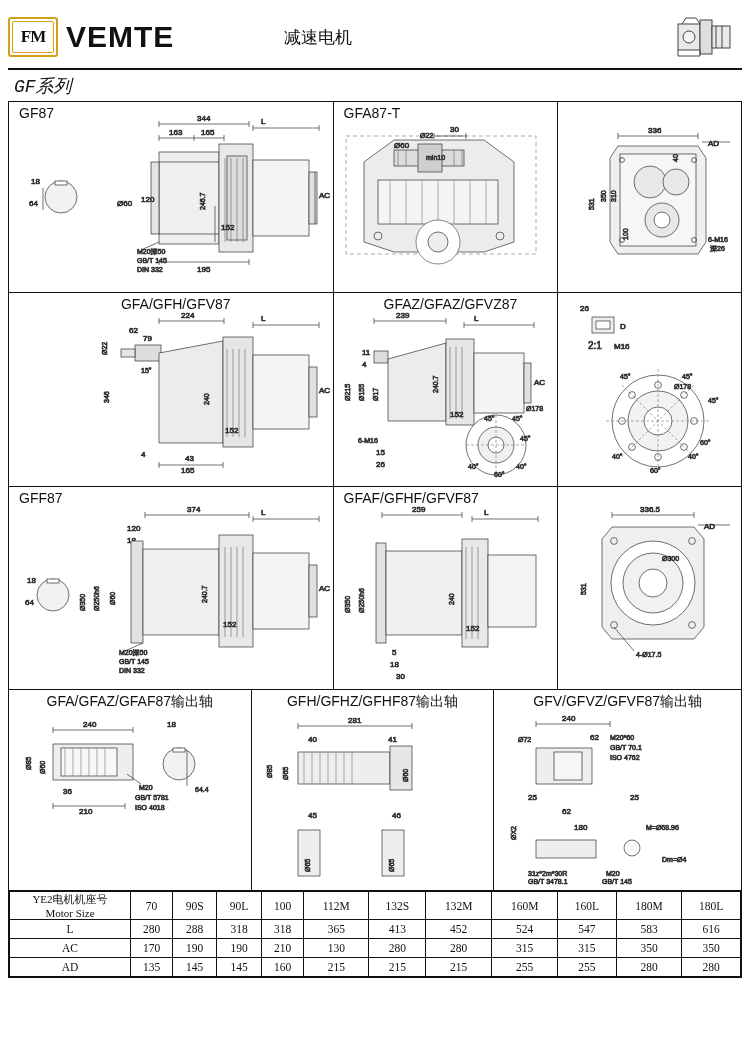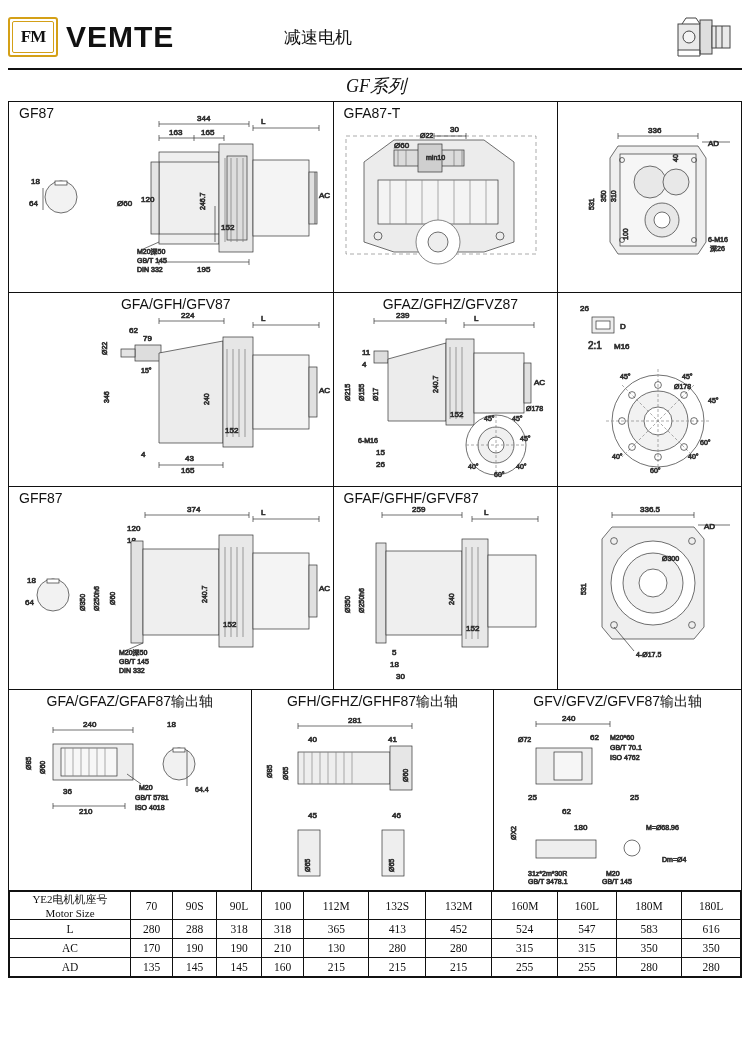--- a/index.html
+++ b/index.html
@@ -10,21 +10,21 @@
   .header{position:relative;height:62px;border-bottom:2px solid #111;display:flex;align-items:center;}
   .logo-wrap{display:flex;align-items:center;gap:8px;width:250px;}
   .logo-mark{width:46px;height:36px;border:2px solid #d4a017;border-radius:3px;position:relative;display:flex;align-items:center;justify-content:center;background:#fff;}
   .logo-mark span{font-family:"Liberation Serif",serif;font-weight:bold;font-size:17px;color:#111;letter-spacing:-1px;}
   .logo-mark:before{content:"";position:absolute;left:2px;top:2px;right:2px;bottom:2px;border:1px solid #d4a017;border-radius:2px;}
   .brand{font-family:"Liberation Sans",sans-serif;font-weight:bold;font-size:30px;letter-spacing:1px;color:#111;}
   .header-title{font-family:"DejaVu Sans",sans-serif;font-size:17px;color:#111;margin-left:26px;}
   .header-icon{position:absolute;right:6px;top:4px;width:64px;height:54px;}
 
   
-  .series{font-family:Liberation Serif, serif;font-style:italic;font-size:18px;padding:4px 4px 3px 6px;border-bottom:1.5px solid #111;text-align:center;}
+  .series{font-family:Liberation Mono, monospace;font-style:italic;font-size:18px;padding:4px 4px 3px 6px;border-bottom:1.5px solid #111;}
 
   
   .grid{border:1.5px solid #111;border-top:none;}
   .row{display:flex;border-bottom:1.5px solid #111;}
   .row:last-child{border-bottom:none;}
   .cell{position:relative;border-right:1.5px solid #111;box-sizing:border-box;}
   .cell:last-child{border-right:none;}
   .cell-title{font-family:Liberation Sans, sans-serif;font-size:14px;padding:3px 0 0 10px;}
   .cell-title.c{text-align:center;padding-left:0;}
 
@@ -236,21 +236,21 @@
               <text x="172" y="180" font-size="8">165</text>
               <line x1="150" y1="172" x2="214" y2="172"></line>
                 <line x1="150" y1="169" x2="150" y2="175"></line>
                 <line x1="214" y1="169" x2="214" y2="175"></line>
             </g>
           </svg>
         </div>
       </div>
 
       <div class="cell" style="width:225px;">
-        <div class="cell-title">GFAZ/GFHZ/GFVZ87</div>
+        <div class="cell-title">GFAZ/GFAZ/GFVZ87</div>
         <div class="dwg">
           <svg viewBox="0 0 225 193" width="225" height="193">
             <g stroke="#333" fill="none" stroke-width="0.7">
               <line x1="40" y1="28" x2="112" y2="28"></line>
                 <line x1="40" y1="25" x2="40" y2="31"></line>
                 <line x1="112" y1="25" x2="112" y2="31"></line>
               <text x="62" y="25" font-size="8">239</text>
               <text x="140" y="28" font-size="8">L</text>
               <line x1="130" y1="32" x2="200" y2="32"></line>
                 <line x1="130" y1="29" x2="130" y2="35"></line>

